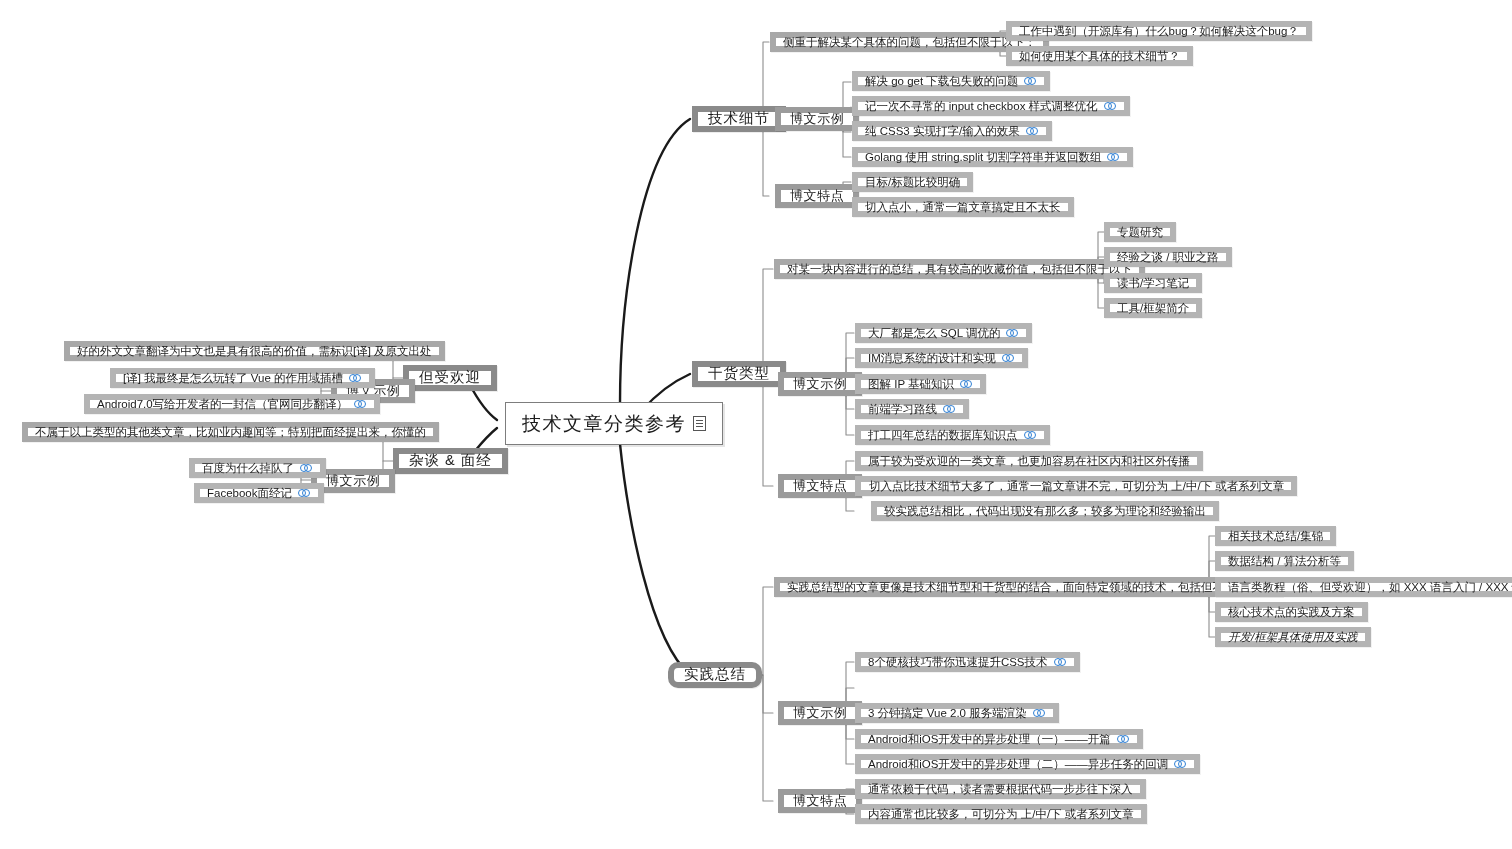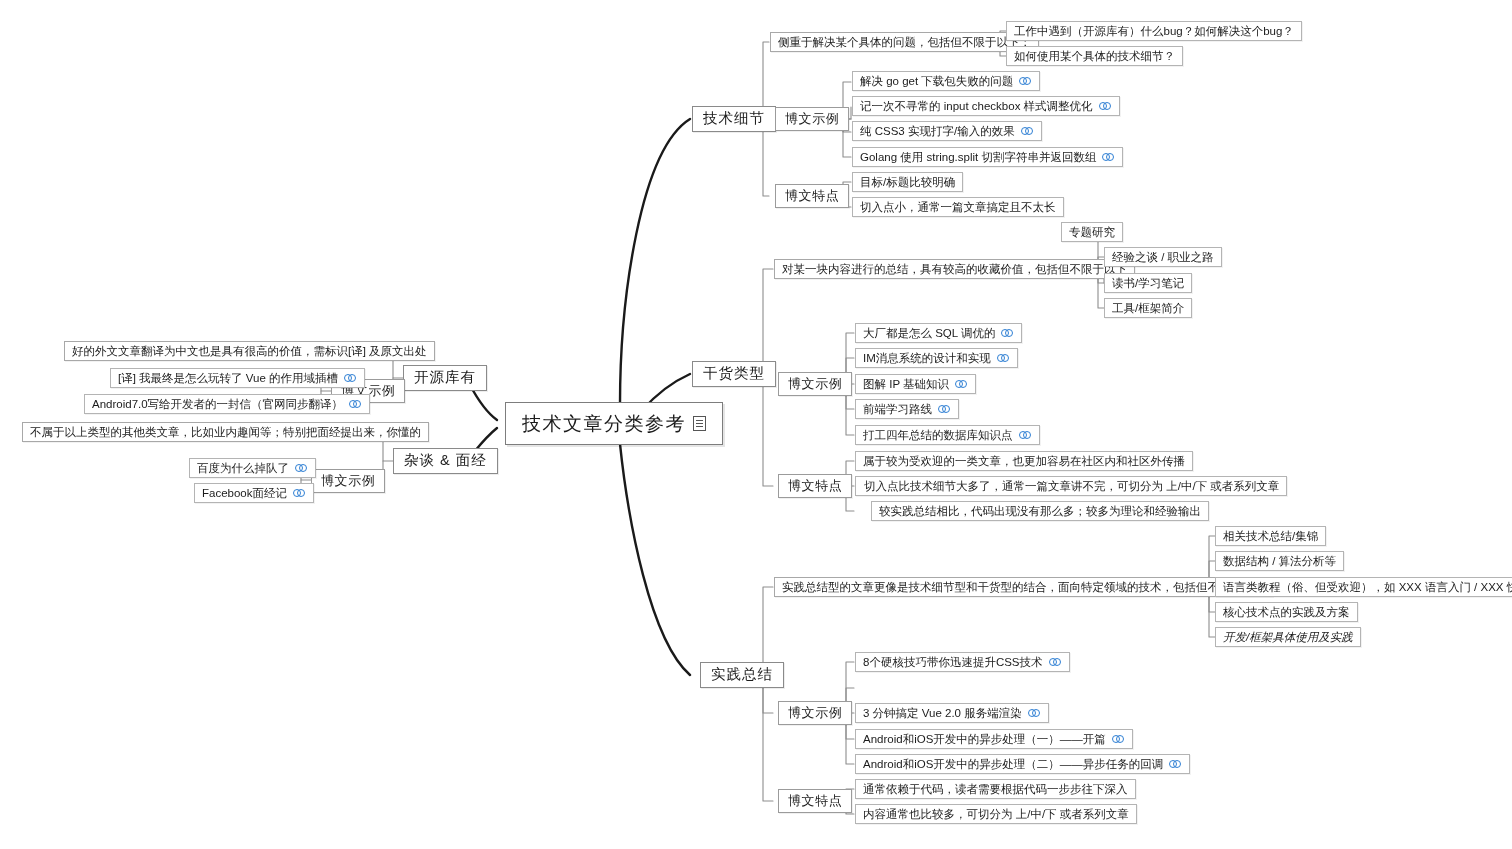--- a/index.html
+++ b/index.html
@@ -19,21 +19,21 @@
     position:absolute;
     left:0;top:0;
     width:1512px;height:849px;
     pointer-events:none;
   }
   
   .node{
     position:absolute;
     box-sizing:border-box;
     background:#ffffff;
-    border:1px solid #84cc16;
+    border:6px solid #84cc16;
     color:#1b1b1b;
     display:flex;
     align-items:center;
     white-space:nowrap;
     line-height:1.05;
     z-index:5;
   }
   .node .txt{display:inline-block;}
   
   .root{
@@ -257,21 +257,21 @@
     <span class="txt">切入点小，通常一篇文章搞定且不太长</span>
   </div>
 
   <div class="node lvl1" style="left:692px;top:361px;">
     <span class="txt">干货类型</span>
   </div>
 
   <div class="node leaf desc" style="left:774px;top:259px;">
     <span class="txt">对某一块内容进行的总结，具有较高的收藏价值，包括但不限于以下</span>
   </div>
-  <div class="node leaf" style="left:1061px;top:222px;justify-content:flex-end;">
+  <div class="node leaf" style="left:1104px;top:222px;justify-content:flex-end;">
     <span class="txt">专题研究</span>
   </div>
   <div class="node leaf" style="left:1104px;top:247px;">
     <span class="txt">经验之谈 / 职业之路</span>
   </div>
   <div class="node leaf" style="left:1104px;top:273px;">
     <span class="txt">读书/学习笔记</span>
   </div>
   <div class="node leaf" style="left:1104px;top:298px;">
     <span class="txt">工具/框架简介</span>
@@ -307,21 +307,21 @@
   <div class="node leaf" style="left:855px;top:451px;">
     <span class="txt">属于较为受欢迎的一类文章，也更加容易在社区内和社区外传播</span>
   </div>
   <div class="node leaf" style="left:855px;top:476px;padding-left:8px;">
     <span class="txt">切入点比技术细节大多了，通常一篇文章讲不完，可切分为 上/中/下 或者系列文章</span>
   </div>
   <div class="node leaf" style="left:855px;top:501px;margin-left:16px;">
     <span class="txt">较实践总结相比，代码出现没有那么多；较多为理论和经验输出</span>
   </div>
 
-  <div class="node lvl1" style="left:700px;top:662px;">
+  <div class="node lvl1" style="left:668px;top:662px;border-radius:10px;">
     <span class="txt">实践总结</span>
   </div>
 
   <div class="node leaf desc" style="left:774px;top:577px;">
     <span class="txt">实践总结型的文章更像是技术细节型和干货型的结合，面向特定领域的技术，包括但不限于以下</span>
   </div>
   <div class="node leaf" style="left:1215px;top:526px;">
     <span class="txt">相关技术总结/集锦</span>
   </div>
   <div class="node leaf" style="left:1215px;top:551px;">
@@ -361,21 +361,21 @@
     <span class="txt">博文特点</span>
   </div>
   <div class="node leaf" style="left:855px;top:779px;">
     <span class="txt">通常依赖于代码，读者需要根据代码一步步往下深入</span>
   </div>
   <div class="node leaf" style="left:855px;top:804px;">
     <span class="txt">内容通常也比较多，可切分为 上/中/下 或者系列文章</span>
   </div>
 
   <div class="node lvl1" style="left:403px;top:365px;">
-    <span class="txt">开源库有</span>
+    <span class="txt">但受欢迎</span>
   </div>
   <div class="node leaf desc" style="left:64px;top:341px;">
     <span class="txt">好的外文文章翻译为中文也是具有很高的价值，需标识[译] 及原文出处</span>
   </div>
   <div class="node lvl2" style="left:331px;top:379px;">
     <span class="txt">博文示例</span>
   </div>
   <div class="node leaf" style="left:110px;top:368px;">
     <span class="txt">[译] 我最终是怎么玩转了 Vue 的作用域插槽</span>
     <span class="link-icon"></span>

